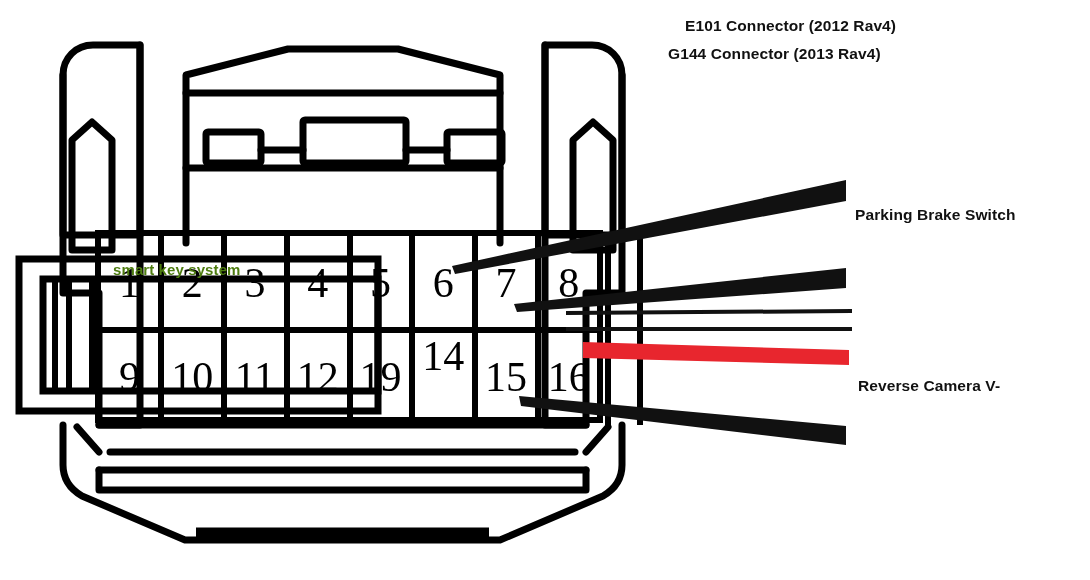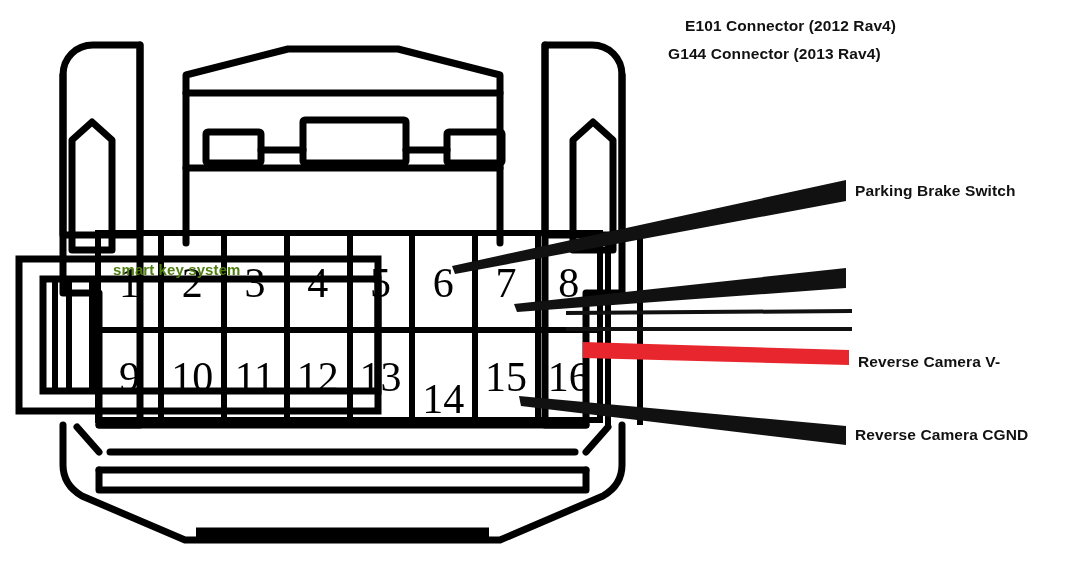--- a/index.html
+++ b/index.html
@@ -41,20 +41,21 @@
   }
   #title-line-1 { left: 668px; top: 17px; margin-left: 17px; }
   #title-line-2 { left: 668px; top: 45px; }
 
   
   .callout-label {
     font-size: 15.5px;
     font-weight: bold;
     letter-spacing: 0.1px;
     color: #111111;
+    margin-top: 24px;
   }
   #callout-parking-brake-switch { left: 855px; top: 182px; }
   #callout-reverse-camera-ca    { left: 855px; top: 269px; }
   #callout-reverse-camera-vplus { left: 861px; top: 312px; }
   #callout-reverse-camera-vminus{ left: 858px; top: 353px; }
   #callout-reverse-camera-cgnd  { left: 855px; top: 426px; }
 
   
   .pin-num {
     position: absolute;
@@ -220,36 +221,35 @@
     <polygon points="583,342 849,350 849,365 583,358" fill="#E8262E"></polygon>
 
     <polygon points="519,396 846,426 846,445 521,406" fill="#111111"></polygon>
   </svg>
 
   <div class="txt title-line" id="title-line-1">E101 Connector (2012 Rav4)</div>
   <div class="txt title-line" id="title-line-2">G144 Connector (2013 Rav4)</div>
 
   <div class="txt callout-label" id="callout-parking-brake-switch">Parking Brake Switch</div>
   <div class="txt callout-label" id="callout-reverse-camera-vminus">Reverse Camera V-</div>
-  <div class="txt callout-label" id="callout-reverse-camera-cgnd">Reverse Camera CGND</div>
 
   <div id="pin-number-layer">
       <div class="pin-num" style="left: 129.375px; top: 283px;">1</div>
       <div class="pin-num" style="left: 192.125px; top: 283px;">2</div>
       <div class="pin-num" style="left: 254.875px; top: 283px;">3</div>
       <div class="pin-num" style="left: 317.625px; top: 283px;">4</div>
       <div class="pin-num" style="left: 380.375px; top: 283px;">5</div>
       <div class="pin-num" style="left: 443.125px; top: 283px;">6</div>
       <div class="pin-num" style="left: 505.875px; top: 283px;">7</div>
       <div class="pin-num" style="left: 568.625px; top: 283px;">8</div>
       <div class="pin-num" style="left: 129.375px; top: 377px;">9</div>
       <div class="pin-num" style="left: 192.125px; top: 377px;">10</div>
       <div class="pin-num" style="left: 254.875px; top: 377px;">11</div>
       <div class="pin-num" style="left: 317.625px; top: 377px;">12</div>
-      <div class="pin-num" style="left: 380.375px; top: 377px;">13</div>
-      <div class="pin-num" style="left: 443.125px; top: 399px; text-align: center;">14</div>
+      <div class="pin-num" style="left: 380.375px; top: 377px;">19</div>
+      <div class="pin-num" style="left: 443.125px; top: 356px; text-align: center;">14</div>
       <div class="pin-num" style="left: 505.875px; top: 377px;">15</div>
       <div class="pin-num" style="left: 568.625px; top: 377px;">16</div>
     </div>
 
   <div class="txt" id="smart-key-system-label">smart key system</div>
 
 </div>
 
 </body></html>

